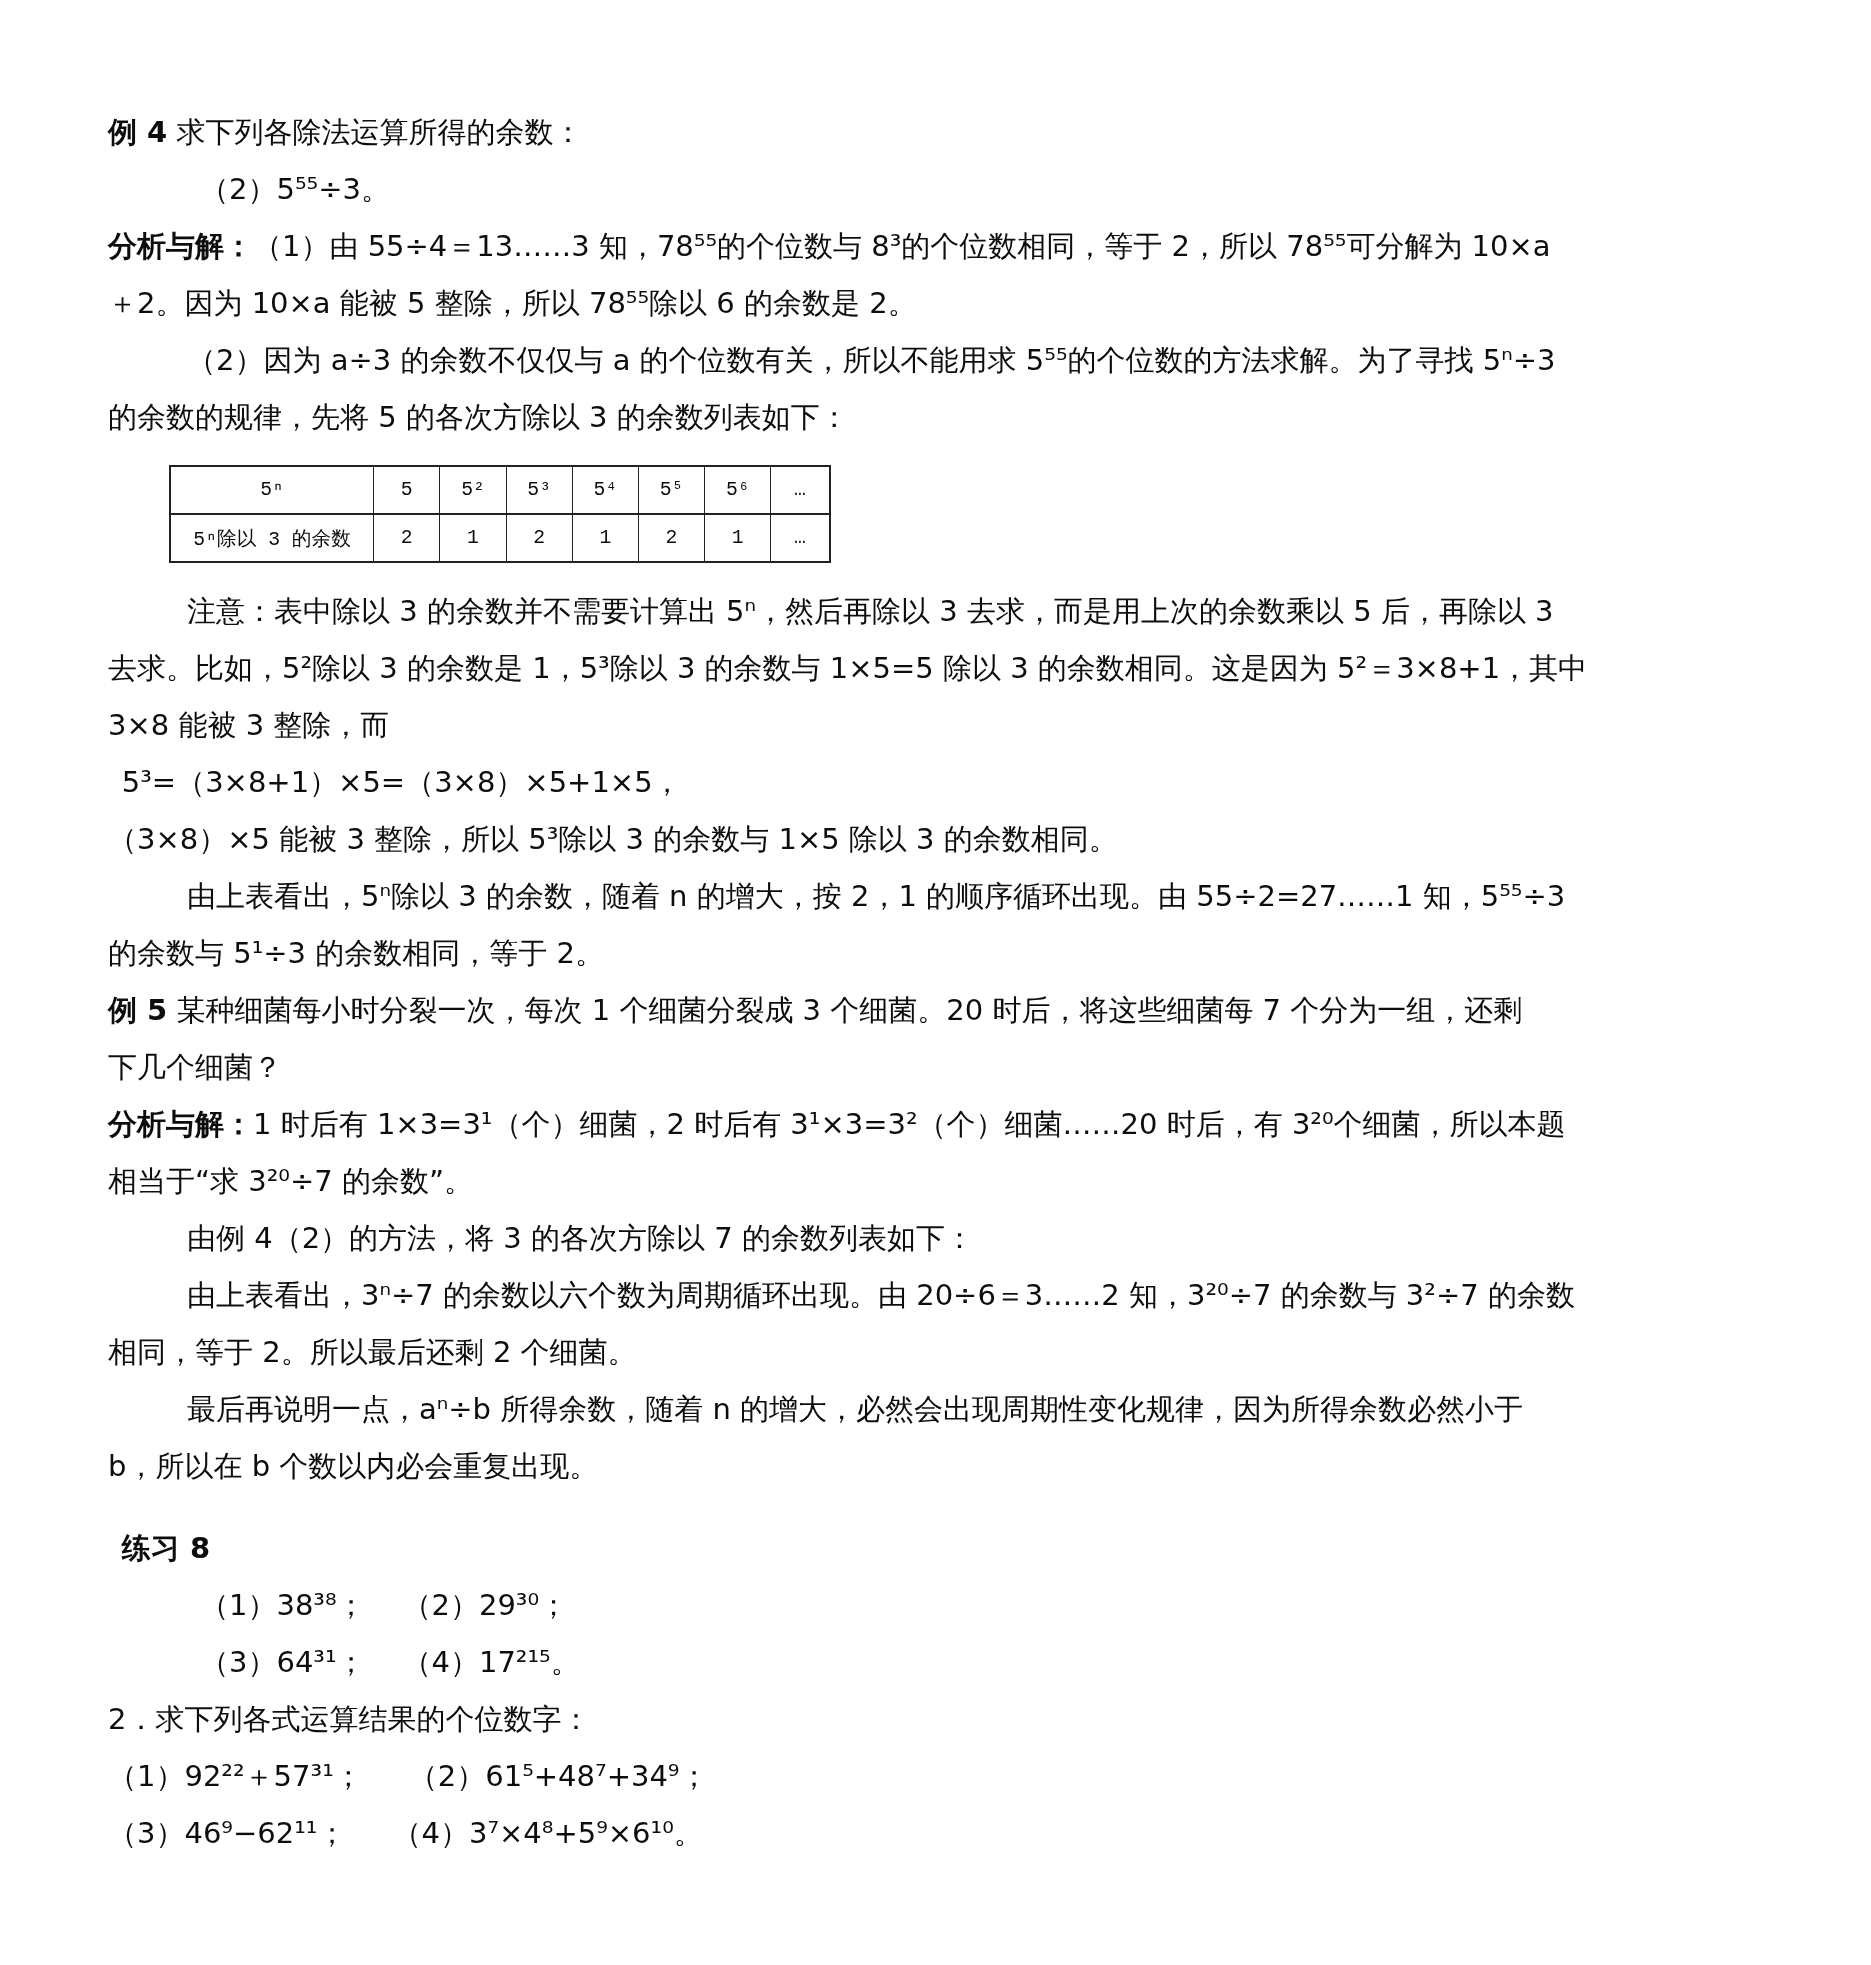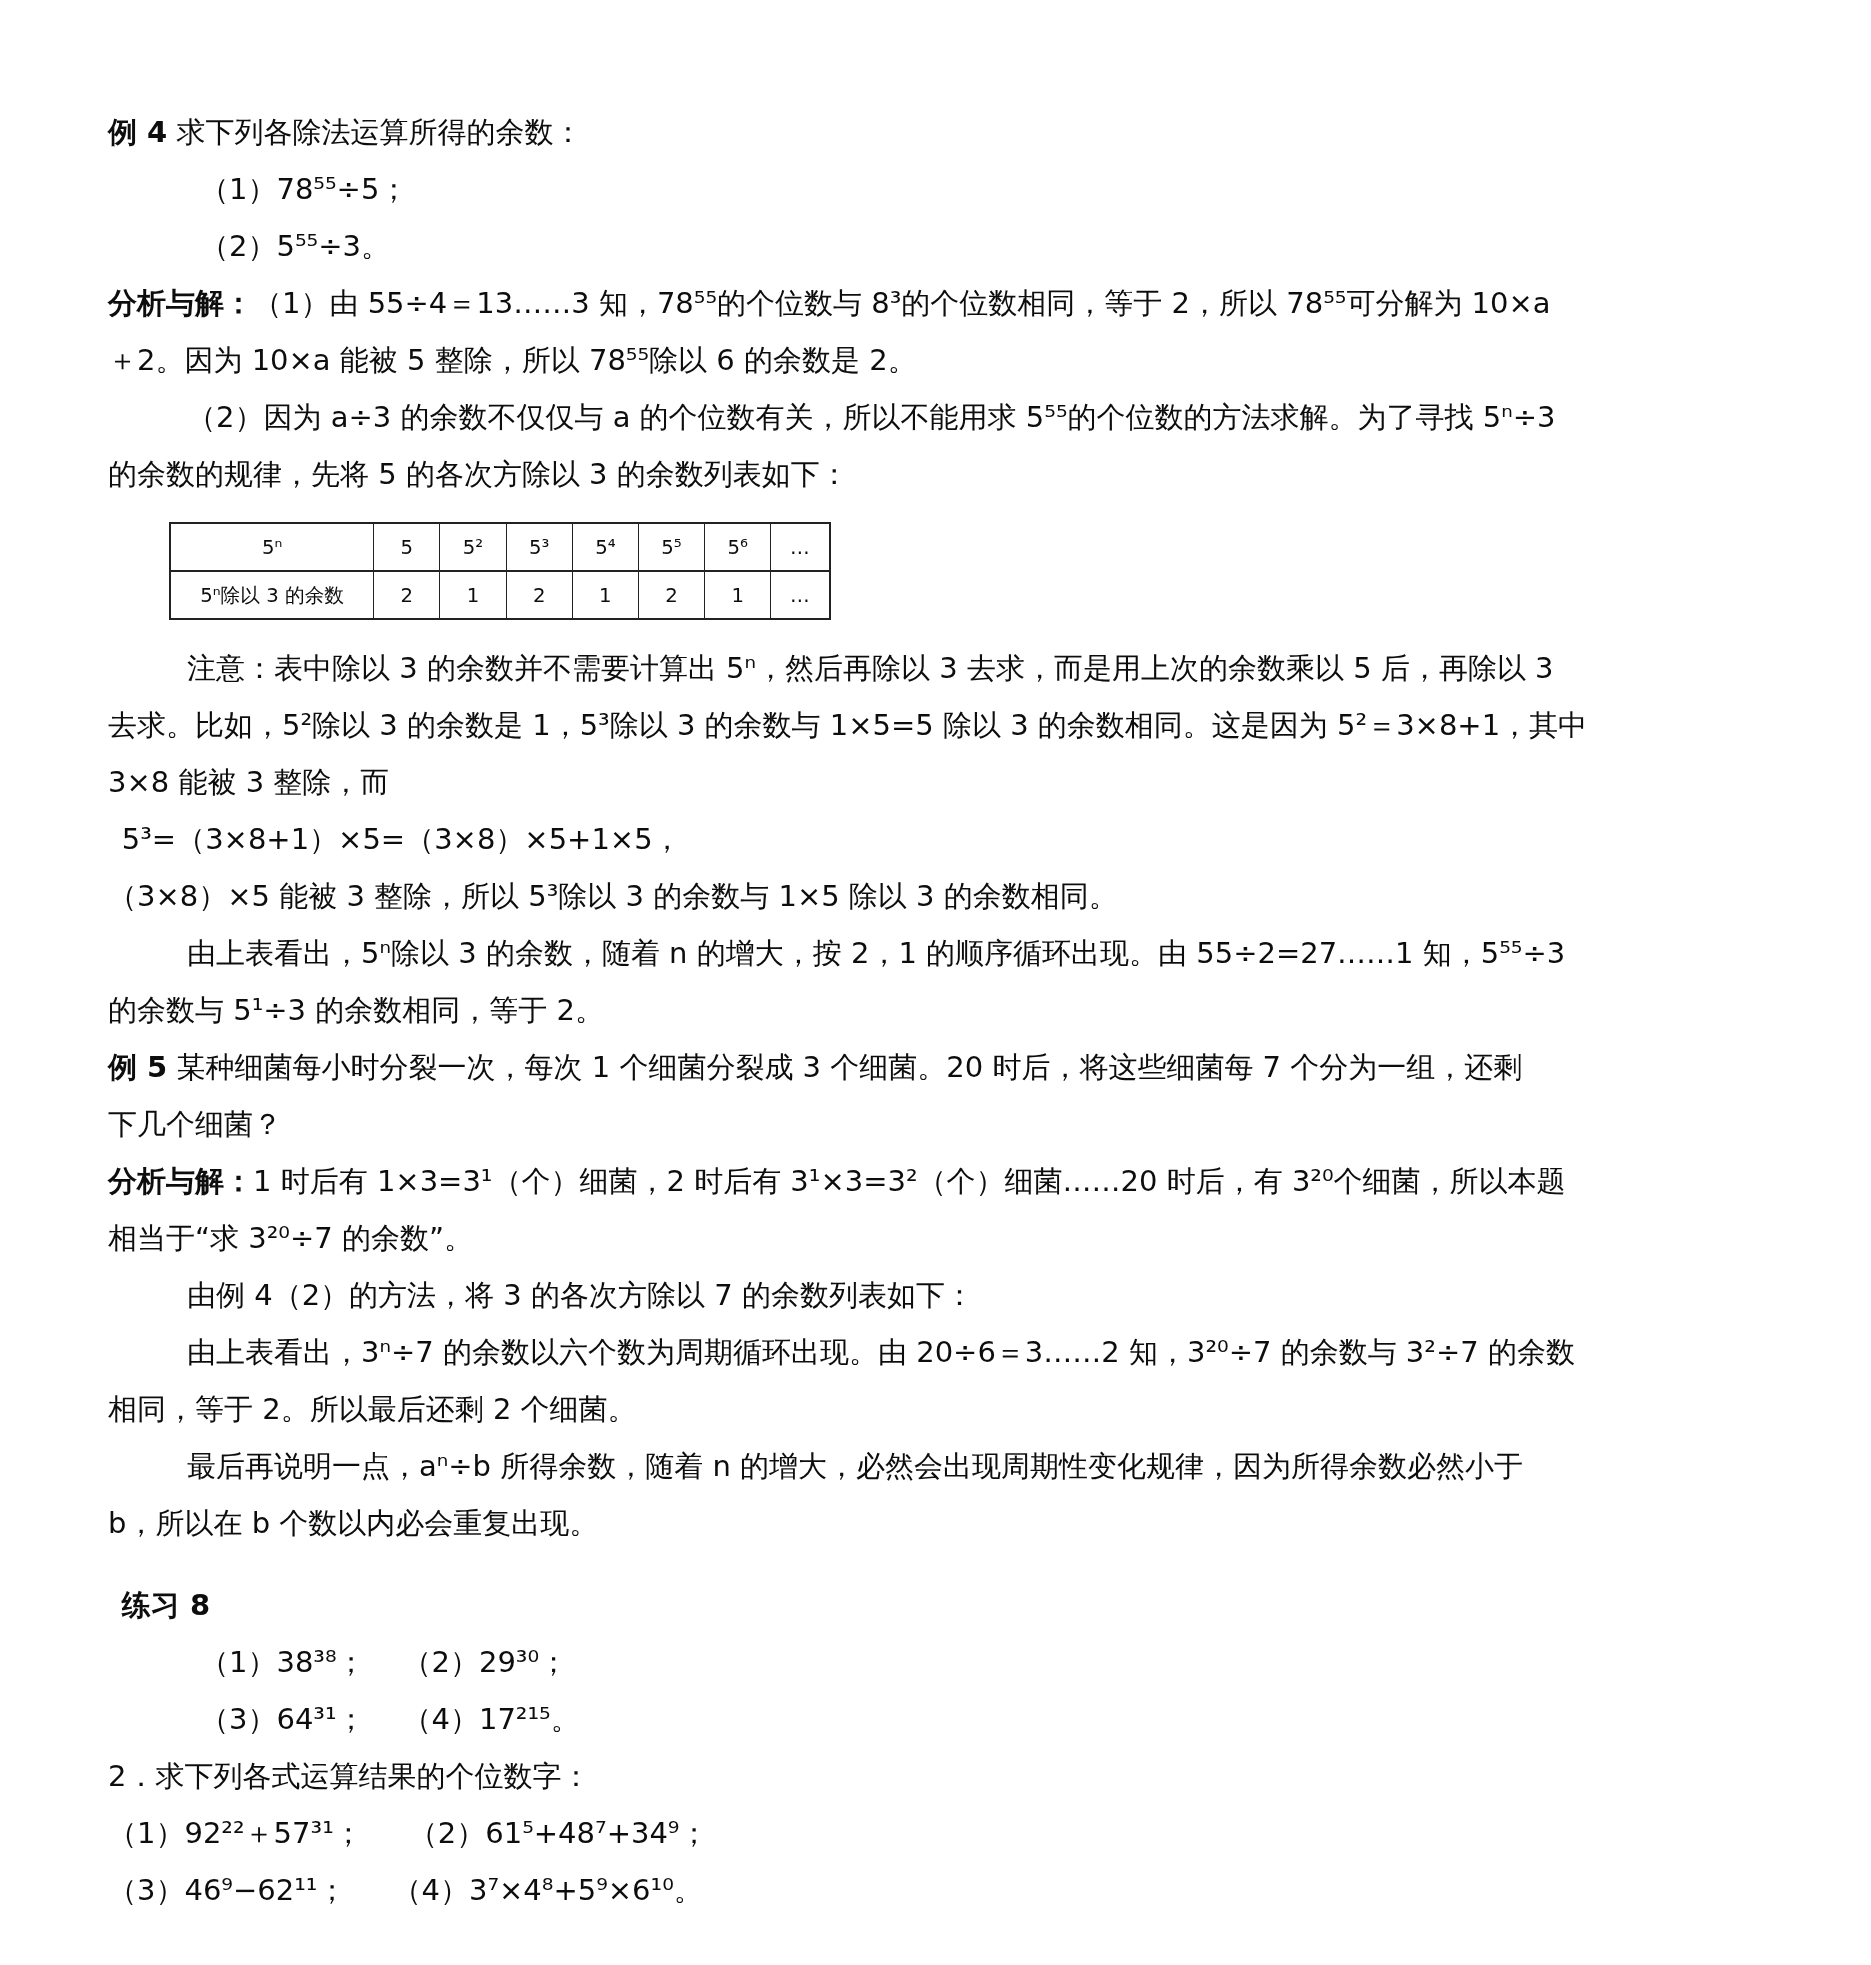--- a/index.html
+++ b/index.html
@@ -35,37 +35,37 @@
     border: 2.8px solid #222222;
   }
   .rem-table td {
     border: 1.2px solid #222222;
     text-align: center;
     vertical-align: middle;
     font-size: 19.7px;
     height: 46px;
     padding: 0 3.1px;
     white-space: pre;
+    font-family: Liberation Mono, monospace;
   }
   .rem-table tr:first-child td { border-bottom: 2.4px solid #222222; }
   .w-label { width: 196px; }
   .w-num   { width: 59px; }
   .w-dots  { width: 51px; }
   .practice-heading { margin-top: 24.4px; font-weight: bold; }
   .q1-head { margin-top: 7px; }
 </style>
 </head>
 <body>
 
 <div class="page">
   <div class="content">
 
     <p class="line"><b class="lbl">例 4</b><span> 求下列各除法运算所得的余数：</span></p>
 
-    <p class="line ind-b">（1）78⁵⁵÷5；</p>
     <p class="line ind-b">（2）5⁵⁵÷3。</p>
 
     <p class="line"><b class="lbl">分析与解：</b><span>（1）由 55÷4＝13……3 知，78⁵⁵的个位数与 8³的个位数相同，等于 2，所以 78⁵⁵可分解为 10×a</span></p>
     <p class="line">＋2。因为 10×a 能被 5 整除，所以 78⁵⁵除以 6 的余数是 2。</p>
     <p class="line ind-a">（2）因为 a÷3 的余数不仅仅与 a 的个位数有关，所以不能用求 5⁵⁵的个位数的方法求解。为了寻找 5ⁿ÷3</p>
     <p class="line">的余数的规律，先将 5 的各次方除以 3 的余数列表如下：</p>
 
     <table class="rem-table">
       <tbody>
           <tr>

